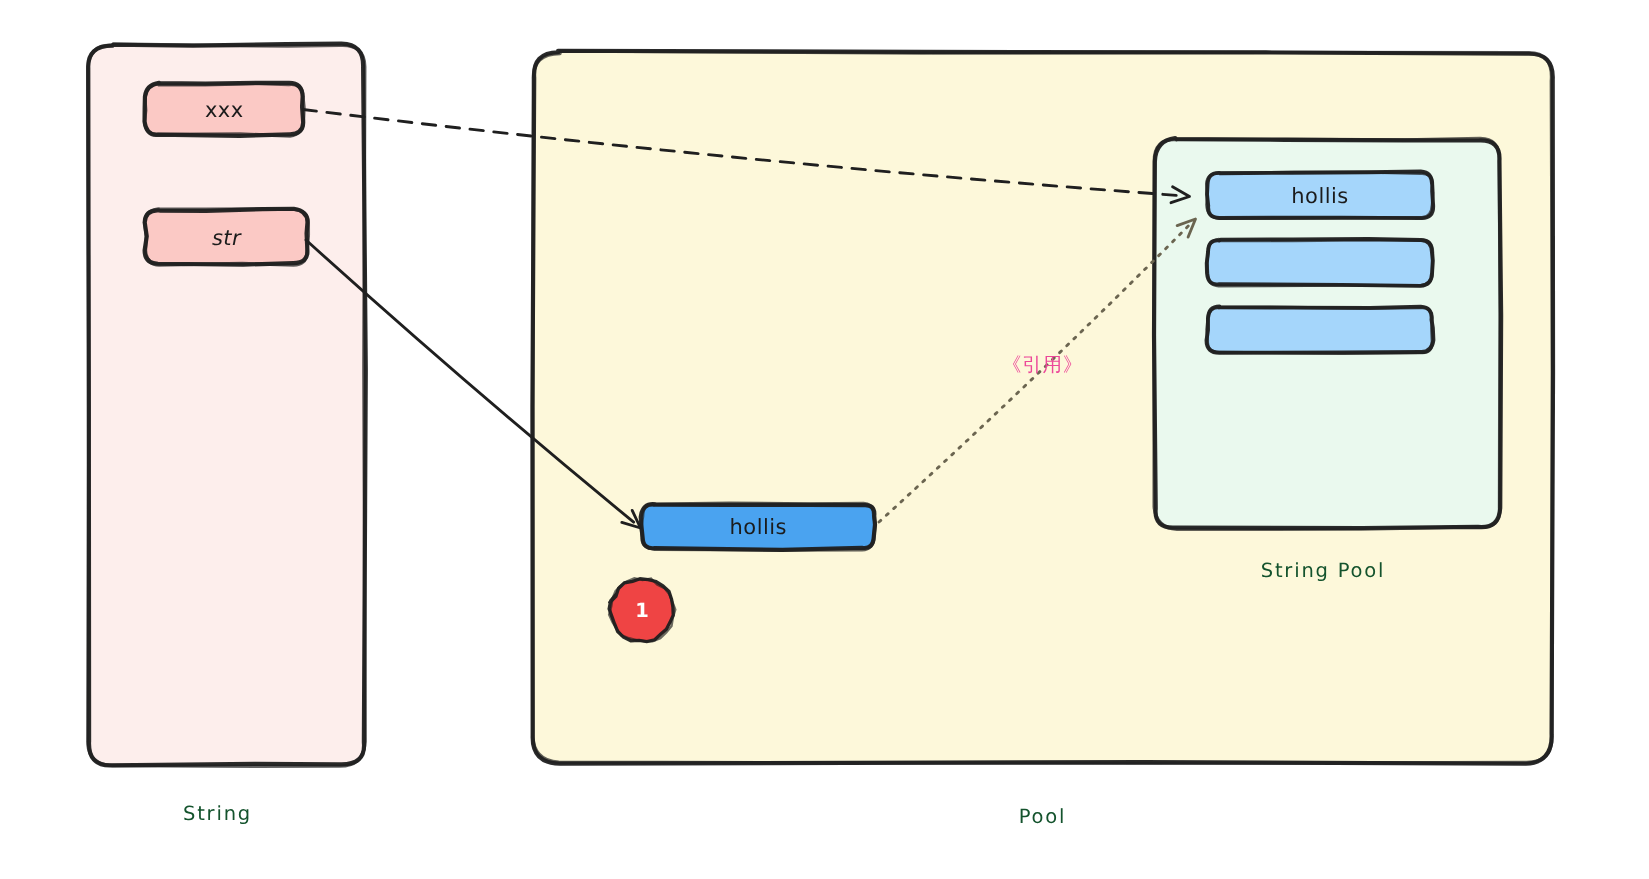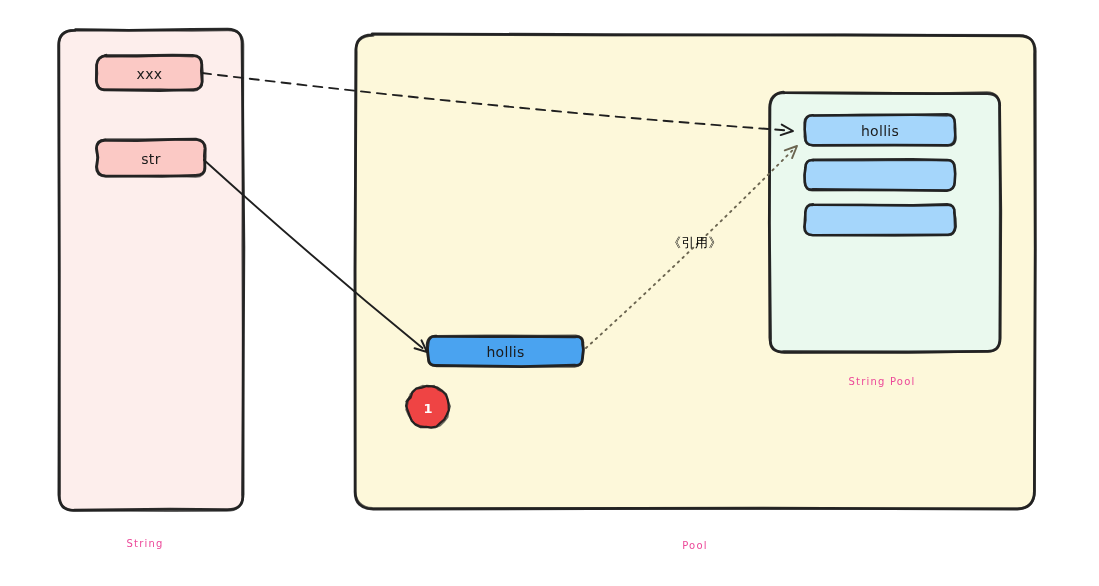--- a/index.html
+++ b/index.html
@@ -34,30 +34,30 @@
     color: #1b1b1b;
     font-family: "DejaVu Sans", sans-serif;
     -webkit-font-smoothing: antialiased;
   }
   .box-label {
     font-size: 14px;
     letter-spacing: 0.3px;
     transform: translate(-50%, -50%);
   }
   .region-label {
-    font-size: 10px;
+    font-size: 13px;
     letter-spacing: 1.2px;
     transform: translate(-50%, -50%);
     text-align: center;
-    color: #ec4899;
+    color: #14532d;
   }
   .edge-label {
     font-size: 13px;
     transform: translate(-50%, -50%);
-    color: #000000;
+    color: #ec4899;
     letter-spacing: 0.5px;
   }
   .counter-label {
     font-size: 13px;
     font-weight: bold;
     color: #ffffff;
     transform: translate(-50%, -50%);
   }
   .hit {
     position: absolute;
@@ -132,21 +132,21 @@
         <path d="M 586,348 Q 693.92,249.53 792.67,150.15" fill="none" stroke="#6b6550" stroke-width="1.9" stroke-linecap="round" stroke-dasharray="1.6 5"></path>
         <path d="M 792.09,158.04 L 797,146 L 784.76,150.38" fill="none" stroke="#6b6550" stroke-width="1.9" stroke-linecap="round" stroke-linejoin="round"></path>
       </g>
     </svg>
 
   <div class="txt region-label" id="lbl-stack" style="left: 145px; top: 543px; z-index: 6;">String</div>
   <div class="txt region-label" id="lbl-heap" style="left: 695px; top: 545px; z-index: 6;">Pool</div>
   <div class="txt region-label" id="lbl-pool" style="left: 882px; top: 381px; z-index: 6;">String Pool</div>
 
   <div class="txt box-label" id="lbl-frame-0" style="left: 149.5px; top: 74px; z-index: 6;">xxx</div>
-  <div class="txt box-label" id="lbl-frame-1" style="left: 151px; top: 159px; z-index: 6;">str</div>
+  <div class="txt box-label" id="lbl-frame-1" style="left: 151px; top: 159px; z-index: 6; font-style: italic;">str</div>
 
   <div class="txt box-label" id="lbl-slot-0" style="left: 880px; top: 131px; z-index: 6;">hollis</div>
   <div class="txt box-label" id="lbl-slot-1" style="left: 880px; top: 176px; z-index: 6;"></div>
   <div class="txt box-label" id="lbl-slot-2" style="left: 880px; top: 221px; z-index: 6;"></div>
 
   <div class="txt box-label" id="lbl-heapobj-0" style="left: 505.5px; top: 352px; z-index: 6;">hollis</div>
 
   <div class="txt counter-label" id="lbl-badge-0" style="left: 428px; top: 408px; z-index: 6;">1</div>
 
   <div class="txt edge-label" id="lbl-edge-2" style="left: 695px; top: 243px; z-index: 6;">《引用》</div>

